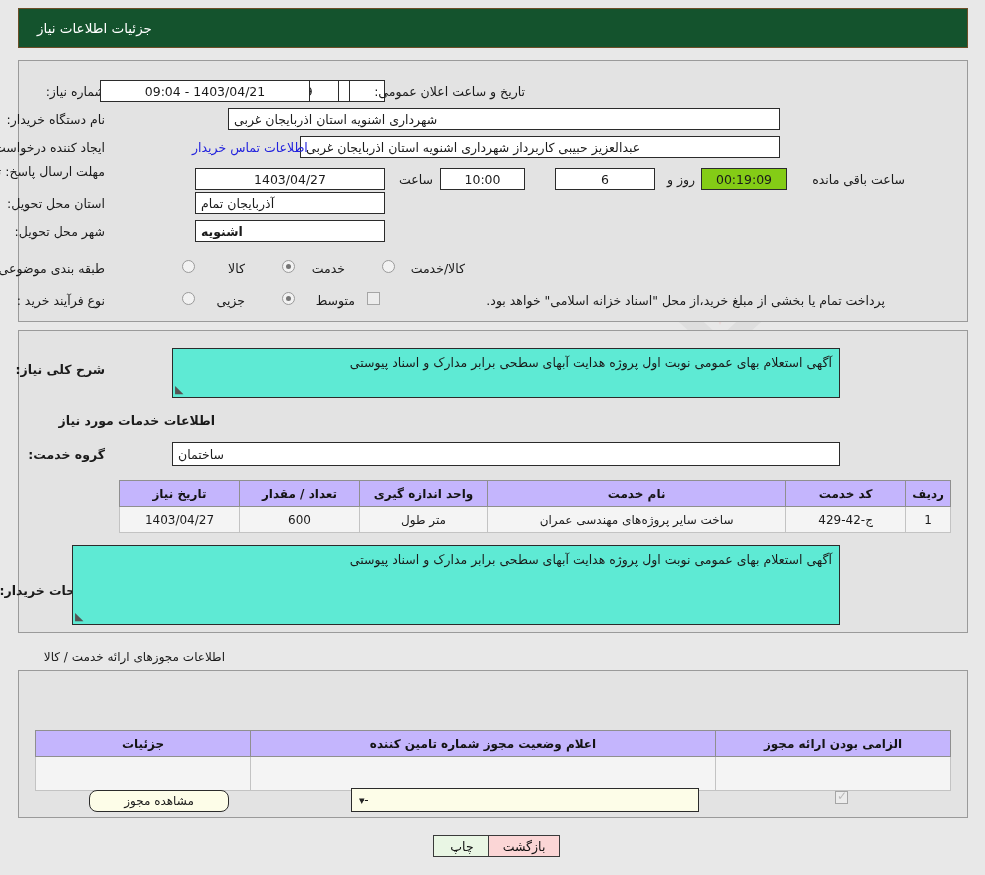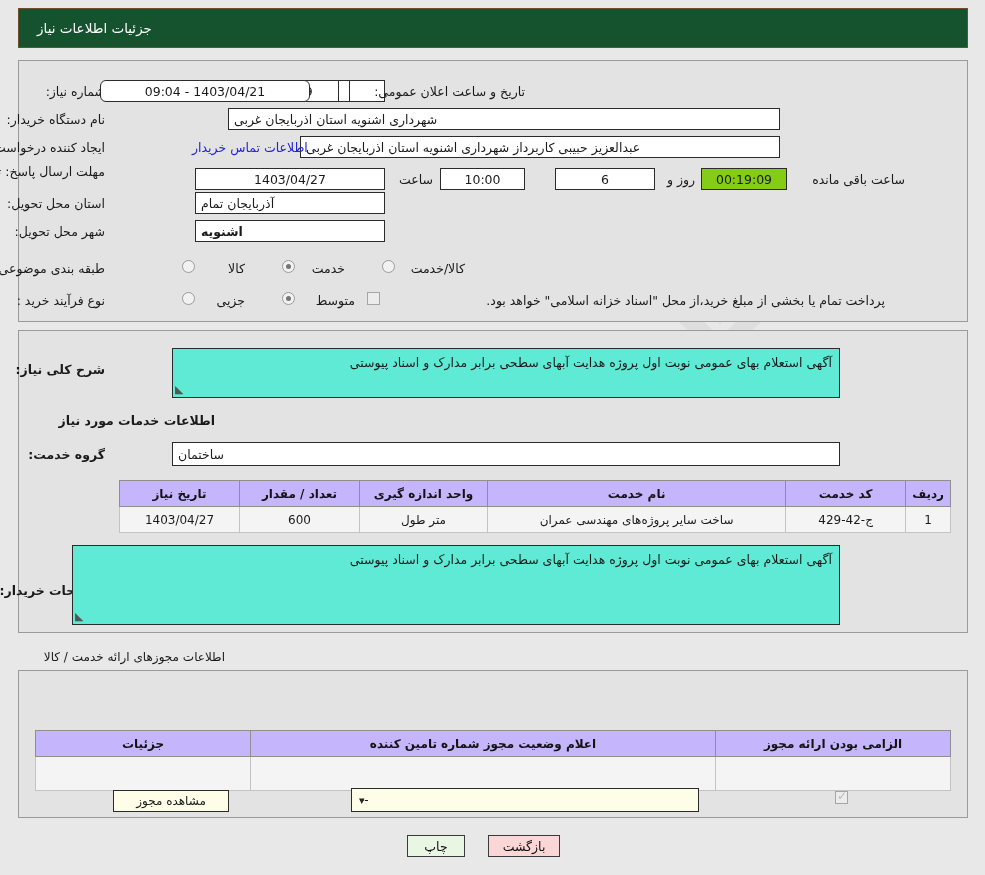--- a/index.html
+++ b/index.html
@@ -287,21 +287,21 @@
   <div class="title">جزئیات اطلاعات نیاز</div>
 </div>
 
 <div class="panel panel-top"></div>
 
 <div class="lbl" style="top:84px; right:880px; width:95px;">شماره نیاز:</div>
 <div class="fld center" style="top:80px; right:600px; width:272px;">1103090414000049</div>
 <div class="lbl" style="top:84px; right:460px; width:180px; text-align:right;">تاریخ و ساعت اعلان عمومی:</div>
 <div class="fld center" style="top:80px; right:635px; left:null; width:0;"></div>
 
-<div class="fld center" style="top:80px; left:null; right:null; margin:0; width:210px; inset-inline-end:auto; left:100px;border-radius:6px;">1403/04/21 - 09:04</div>
+<div class="fld center" style="top:80px; left:null; right:null; margin:0; width:210px; inset-inline-end:auto; left:100px;">1403/04/21 - 09:04</div>
 
 <div class="lbl" style="top:112px; right:880px; width:100px;">نام دستگاه خریدار:</div>
 <div class="fld right" style="top:108px; left:228px; right:205px;">شهرداری اشنویه استان اذربایجان غربی</div>
 
 <div class="lbl" style="top:140px; right:880px; width:110px;">ایجاد کننده درخواست:</div>
 <div class="fld right" style="top:136px; left:300px; right:205px;">عبدالعزیز حبیبی کاربرداز شهرداری اشنویه استان اذربایجان غربی</div>
 <div class="link" style="top:140px; left:192px;">اطلاعات تماس خریدار</div>
 
 <div class="lbl" style="top:164px; right:880px; width:110px; line-height:1.35;">مهلت ارسال پاسخ: تا تاریخ:</div>
 <div class="fld center" style="top:168px; right:600px; width:190px;">1403/04/27</div>
@@ -394,16 +394,16 @@
       <td style="height:34px;"></td>
     </tr>
   </tbody>
 </table>
 
 <div class="chk on" style="top:791px; right:137px;"></div>
 <div class="sel" style="top:788px; right:286px; width:348px;">
   <span class="caret">▾</span>
   <span>--</span>
 </div>
-<div class="btn-small" style="top:790px; right:756px; width:116px;">مشاهده مجوز</div>
-
-<div class="btn btn-print" style="top:835px; right:520px; width:58px;">چاپ</div>
+<div class="btn-small" style="top:790px; right:756px; width:140px;border-radius:8px;">مشاهده مجوز</div>
+
+<div class="btn btn-print" style="top:835px; right:494px; width:58px;">چاپ</div>
 <div class="btn btn-back" style="top:835px; right:425px; width:72px;">بازگشت</div>
 
 </body></html>

